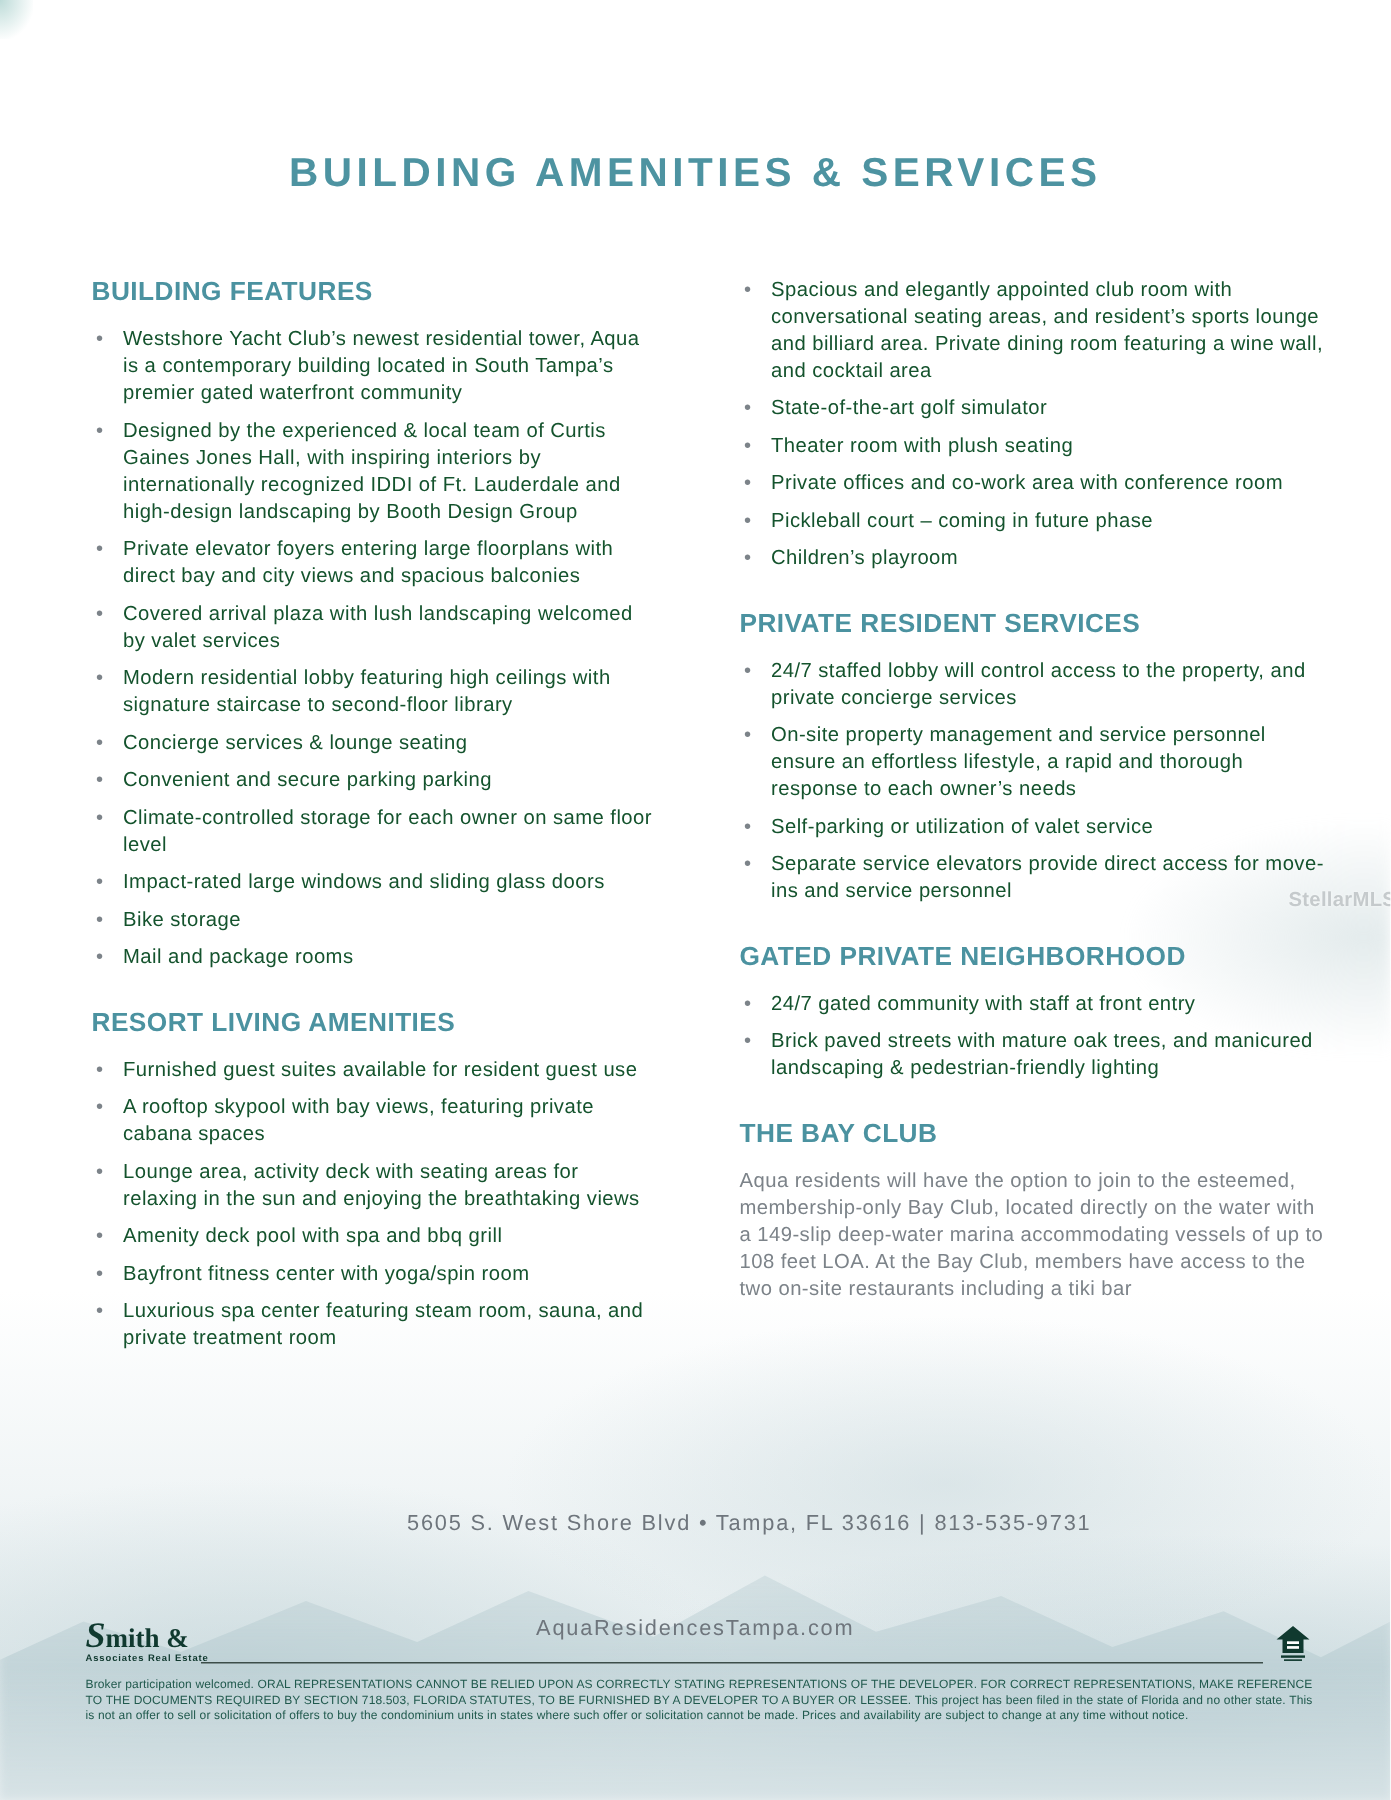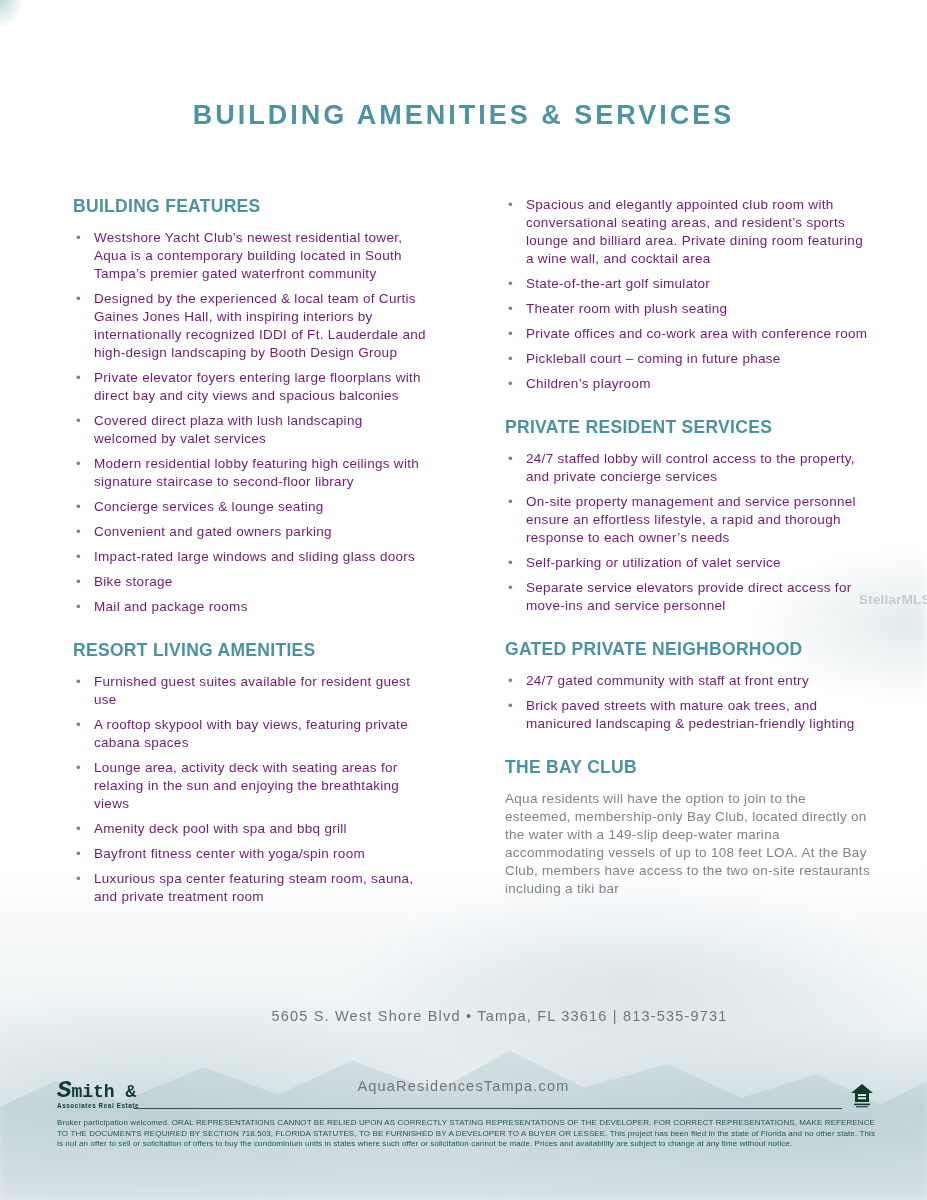--- a/index.html
+++ b/index.html
@@ -50,35 +50,35 @@
   }
 
   
   .columns{
     position:absolute;left:57px;top:180px;width:822px;
     display:flex;gap:46px;
   }
   .col-left{width:386px;flex:none;}
   .col-right{width:398px;flex:none;}
 
-  .section{margin:16px;}
+  .section{margin:4px;}
   .section + .section{margin-top:24px;}
   h2.sec-heading{
     margin:0 0 12px 0;
     color:#4b92a0;
     font-size:17.5px;font-weight:700;letter-spacing:0.3px;
   }
   ul.bullets{
     list-style:none;margin:0;padding:0;
   }
   ul.bullets li{
     position:relative;
     padding-left:21px;
     margin-bottom:7px;
-    color:#701a75;
+    color:#14532d;
     font-size:13.5px;line-height:18px;letter-spacing:0.3px;
   }
   ul.bullets li::before{
     content:"•";
     position:absolute;left:3px;top:0;
     color:#7c8389;
   }
   .paragraph{
     margin:10px 0 0 0;
     color:#7c8389;
@@ -101,21 +101,21 @@
   }
   .website{
     position:absolute;left:0;top:1078px;width:100%;
     text-align:center;color:#6e757c;
     font-size:14.5px;letter-spacing:1.2px;
   }
   .logo{
     position:absolute;left:57px;top:1082px;width:120px;
   }
   .logo-name{
-    font-family:Liberation Mono, monospace;
+    font-family:Liberation Serif, serif;
     font-weight:700;color:#10392f;font-size:18px;line-height:18px;
   }
   .logo-name::first-letter{font-size:24px;font-style:italic;}
   .logo-sub{
     margin-top:1px;
     font-weight:700;color:#10392f;font-size:6.3px;letter-spacing:0.6px;
   }
   .rule{
     position:absolute;left:134px;top:1108px;width:708px;height:0;
     border-top:1px solid #3c4d49;
@@ -146,24 +146,25 @@
   <div class="columns">
 
     <div class="col-left">
       <div class="section">
         <h2 class="sec-heading">BUILDING FEATURES</h2>
         <ul class="bullets">
 
         <li>Westshore Yacht Club’s newest residential tower, Aqua is a contemporary building located in South Tampa’s premier gated waterfront community</li>
             <li>Designed by the experienced &amp; local team of Curtis Gaines Jones Hall, with inspiring interiors by internationally recognized IDDI of Ft. Lauderdale and high-design landscaping by Booth Design Group</li>
             <li>Private elevator foyers entering large floorplans with direct bay and city views and spacious balconies</li>
-            <li>Covered direct plaza with lush landscaping welcomed by valet services</li>
+            <li>Covered arrival plaza with lush landscaping welcomed by valet services</li>
             <li>Modern residential lobby featuring high ceilings with signature staircase to second-floor library</li>
             <li>Concierge services &amp; lounge seating</li>
-            <li>Convenient and gated owners parking</li>
+            <li>Convenient and secure parking parking</li>
+            <li>Climate-controlled storage for each owner on same floor level</li>
             <li>Impact-rated large windows and sliding glass doors</li>
             <li>Bike storage</li>
             <li>Mail and package rooms</li>
           </ul>
       </div>
 
       <div class="section">
         <h2 class="sec-heading">RESORT LIVING AMENITIES</h2>
         <ul class="bullets">
 

